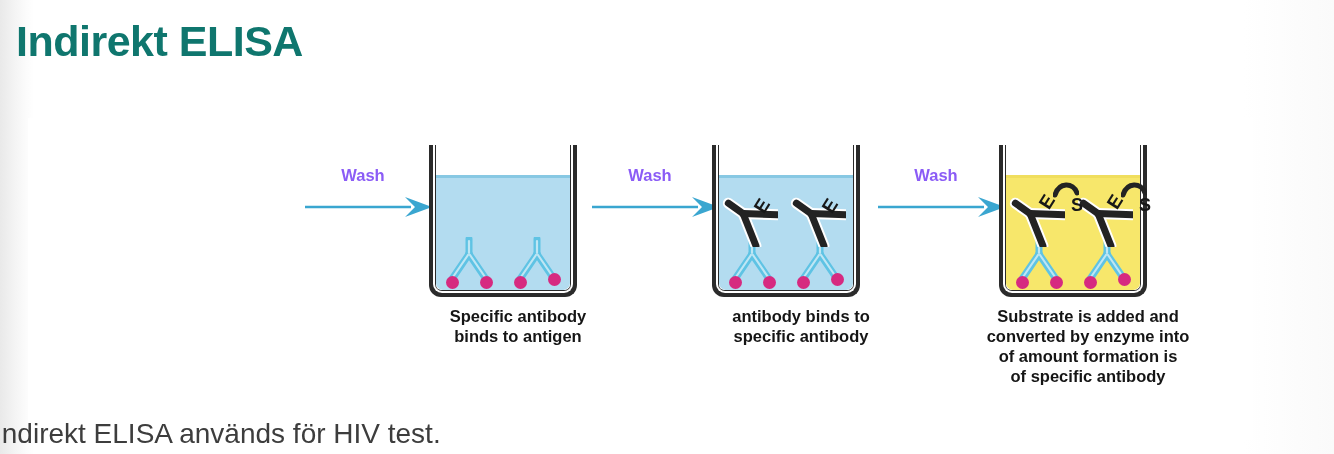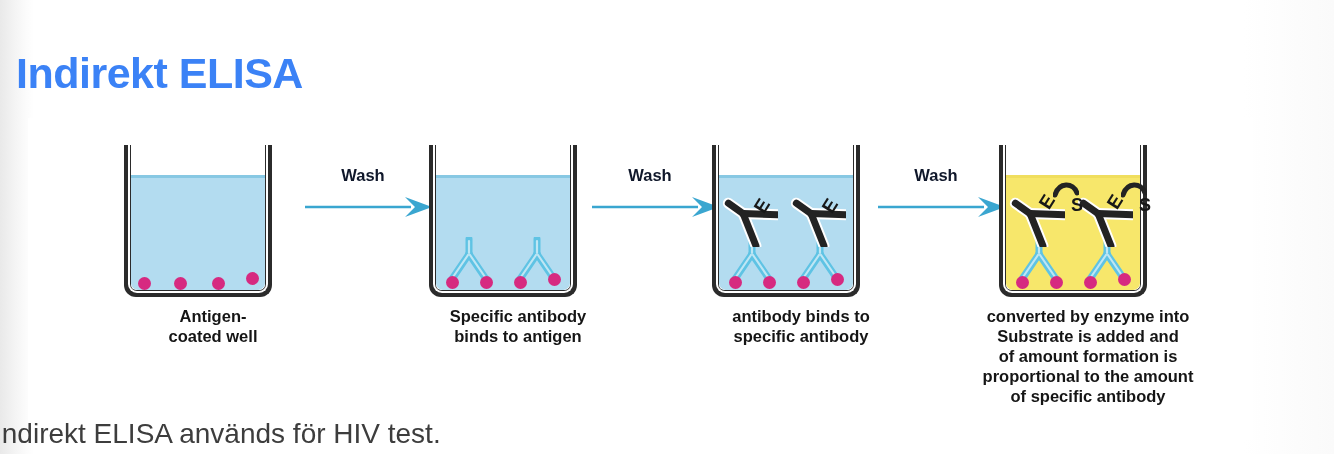--- a/index.html
+++ b/index.html
@@ -41,25 +41,24 @@
     pointer-events: none;
   }
 
   
   #title {
     position: absolute;
     left: 16px;
     top: 17px;
     font-size: 43px;
     font-weight: bold;
-    color: #3b82f6;
+    color: #0f766e;
     letter-spacing: -0.5px;
     white-space: nowrap;
     font-family: "Liberation Sans", sans-serif;
-    margin-top: 32px;
   }
 
   
   #figure {
     position: absolute;
     left: 28px;
     top: 118px;
     width: 1225px;
     height: 322px;
     background: #ffffff;
@@ -196,21 +195,21 @@
   .wash.w3 { left: 848px; }
   .wash-label {
     position: absolute;
     top: 0;
     left: 0;
     width: 120px;
     text-align: center;
     font-family: "Liberation Sans", sans-serif;
     font-weight: bold;
     font-size: 16.5px;
-    color: #0f172a;
+    color: #8b5cf6;
   }
   .wash-arrow {
     position: absolute;
     top: 30px;
     left: 2px;
     width: 128px;
     height: 22px;
   }
 
   
@@ -229,37 +228,20 @@
 
 <div id="slide">
 
   <div id="left-shade"></div>
   <div id="right-shade"></div>
 
   <div id="title">Indirekt ELISA</div>
 
   <div id="figure">
 
-    <div class="step s1">
-      <div class="well">
-        <div class="well-inner"></div>
-        <div class="well-gloss"></div>
-        <div class="liquid">
-          <div class="liquid-top"></div>
-        </div>
-        <div class="antigen" style="left:22px; top:132px;"></div>
-        <div class="antigen" style="left:58px; top:132px;"></div>
-        <div class="antigen" style="left:96px; top:132px;"></div>
-        <div class="antigen" style="left:130px; top:127px;"></div>
-      </div>
-      <div class="caption">
-        <div>Antigen-</div>
-        <div>coated well</div>
-      </div>
-    </div>
 
     <div class="wash w1">
       <div class="wash-label">Wash</div>
       <svg class="wash-arrow" viewBox="0 0 128 22">
         <line x1="0" y1="11" x2="106" y2="11" stroke="#3aa6d0" stroke-width="2.4"></line>
         <path d="M100 1 L127 11 L100 21 L110 11 Z" fill="#3aa6d0"></path>
       </svg>
     </div>
 
     <div class="step s2">
@@ -470,24 +452,23 @@
           <path d="M2 16 C6 3, 20 3, 24 14" stroke="#232323" stroke-width="5" fill="none" stroke-linecap="round"></path>
         </svg>
         <div class="tag s" style="left:148px; top:50px;">S</div>
 
         <div class="antigen" style="left:25px; top:131px;"></div>
         <div class="antigen" style="left:59px; top:131px;"></div>
         <div class="antigen" style="left:93px; top:131px;"></div>
         <div class="antigen" style="left:127px; top:128px;"></div>
       </div>
       <div class="caption wide">
+        <div>Substrate is added and</div>
         <div>converted by enzyme into</div>
-        <div>Substrate is added and</div>
         <div>of amount formation is</div>
-        <div>proportional to the amount</div>
         <div>of specific antibody</div>
       </div>
     </div>
 
   </div>
 
   <div id="body-text">Indirekt ELISA används för HIV test.</div>
 
 </div>
 

